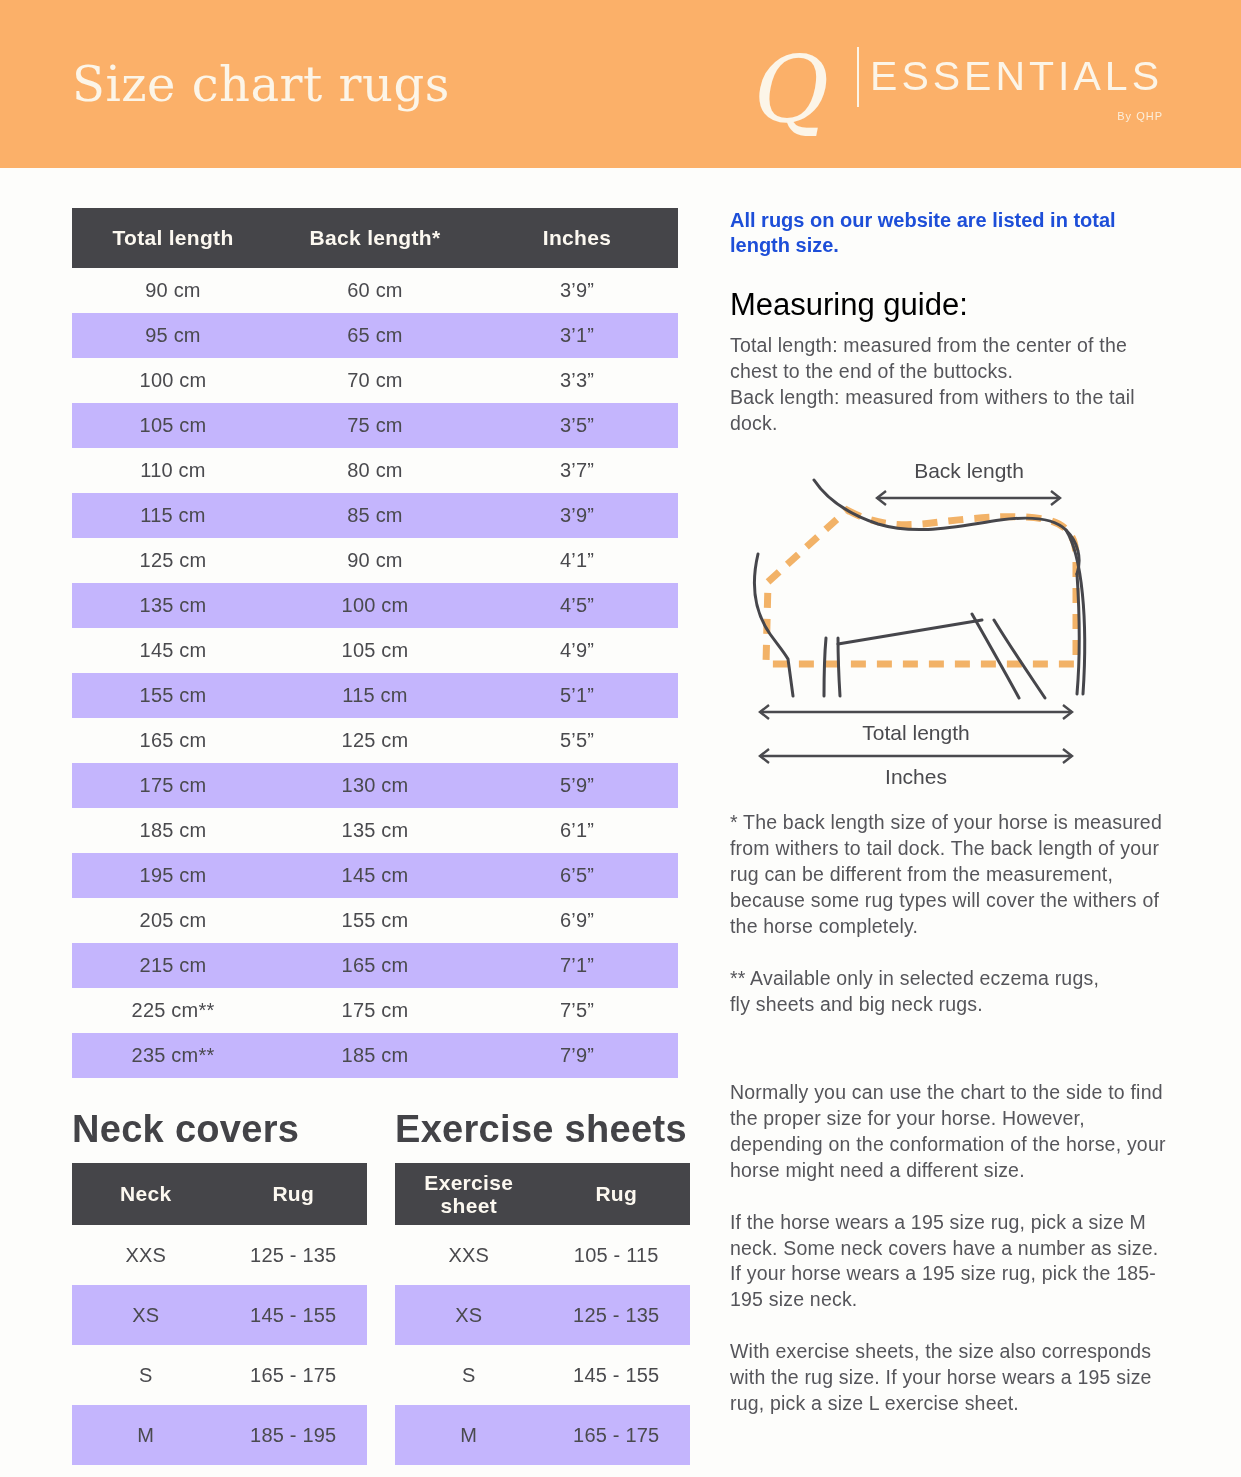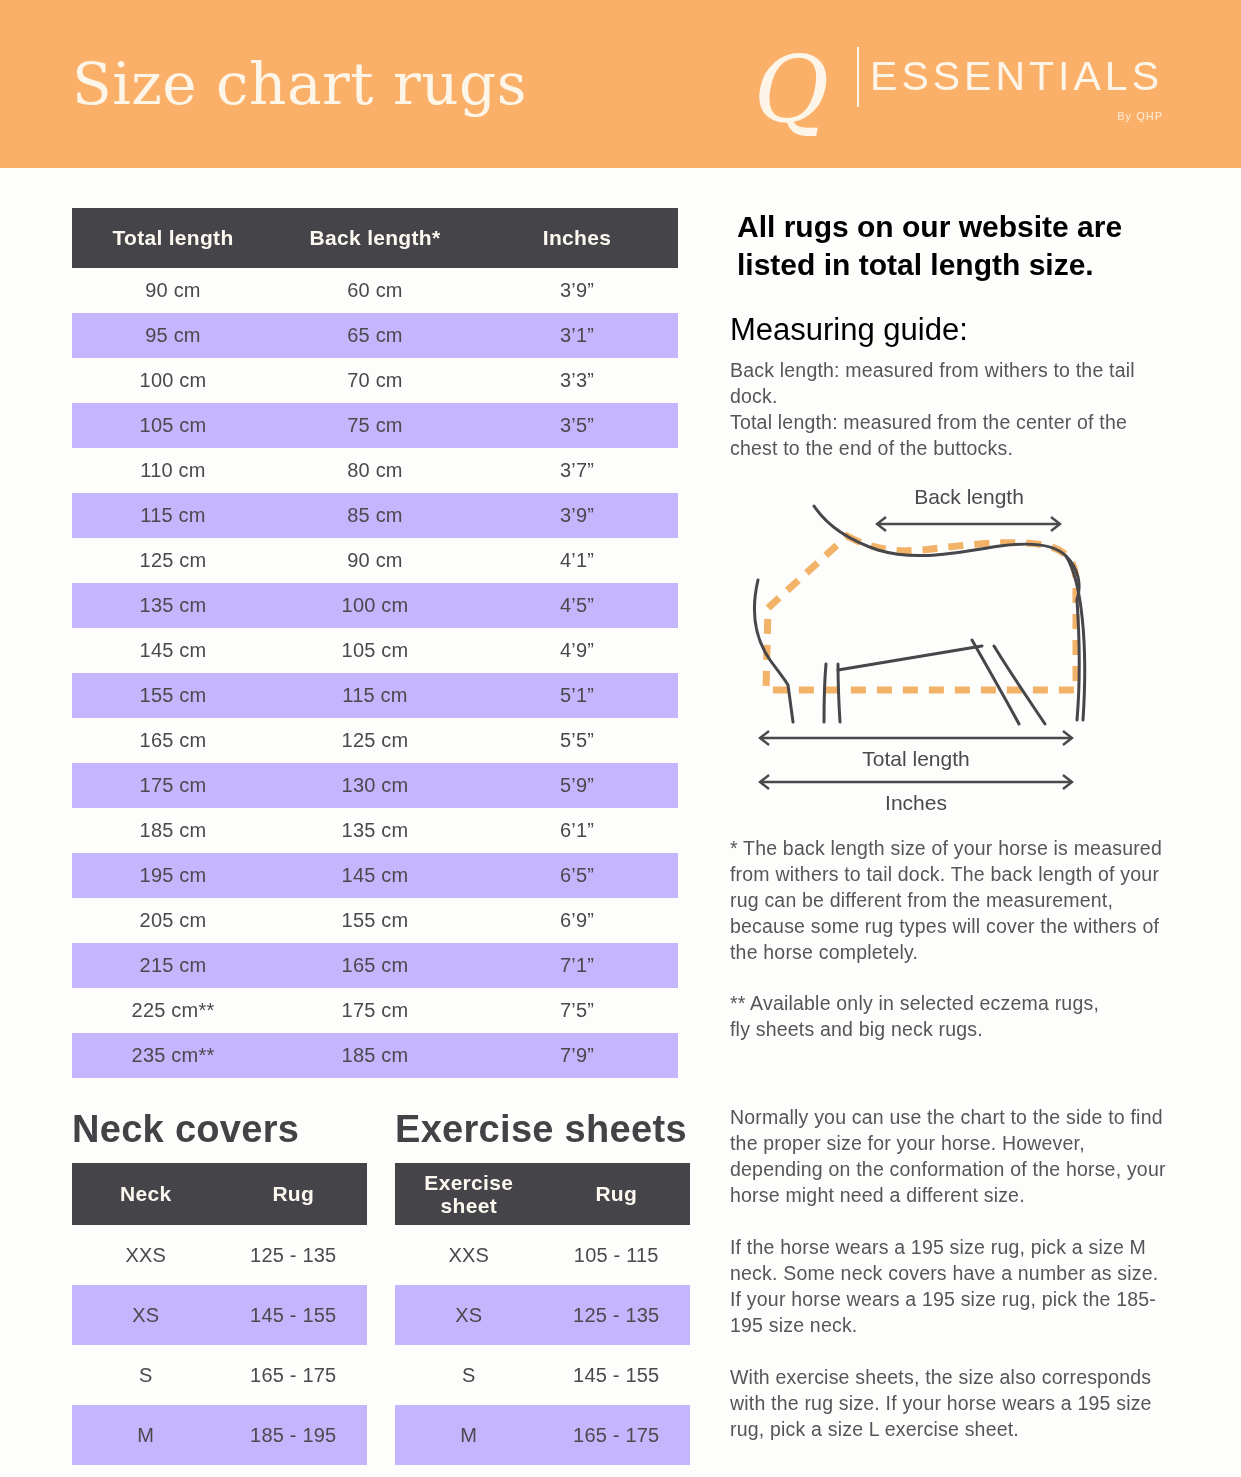--- a/index.html
+++ b/index.html
@@ -9,21 +9,21 @@
     background:#FDFDFB; font-family:"Liberation Sans","DejaVu Sans",sans-serif; color:#4A4A4E;
   }
 
   
   .banner {
     height:168px; background:#FBB069; display:flex; align-items:center;
     justify-content:space-between; padding:0 78px 0 72px;
   }
   .title {
     font-family:"DejaVu Serif","Liberation Serif",serif; font-weight:400;
-    font-size:58px; line-height:1; color:#FCF5E8; margin:0; letter-spacing:.5px;
+    font-size:48px; line-height:1; color:#FCF5E8; margin:0; letter-spacing:.5px;
   }
   .logo { display:flex; align-items:flex-start; color:#FCF5E8; }
   .logo-q {
     font-family:"DejaVu Serif","Liberation Serif",serif; font-style:italic;
     font-size:92px; line-height:.8; transform:translateY(6px);
   }
   .logo-right { display:flex; flex-direction:column; align-items:flex-end; margin-left:8px; }
   .logo-row { display:flex; align-items:center;padding-left:20px; }
   .logo-bar { width:2px; height:60px; background:#FCF5E8; margin-right:11px; }
   .logo-name { font-size:41px; font-weight:400; letter-spacing:4px; line-height:1; }
@@ -44,21 +44,21 @@
   .main-table .thead { height:60px; }
   .main-table .tr { height:45px; }
 
   .small-row { display:flex; gap:28px; width:618px; margin-top:30px; }
   .small-section { flex:1; }
   .small-heading { font-size:38px; font-weight:bold; color:#434347; margin:0 0 12px 0; letter-spacing:.3px; }
   .small-table .thead { height:62px; }
   .small-table .tr { height:60px; }
 
   
-  .intro-heading { color:#000000; font-size:30px; font-weight:bold; line-height:1.27; margin:0 0 28px 7px; }
+  .intro-heading { color:#1d4ed8; font-size:20px; font-weight:bold; line-height:1.27; margin:0 0 28px 0; }
   .guide-heading { font-size:31px; font-weight:400; color:#000000; margin:0 0 10px 0; }
   .body-text { font-size:19.5px; line-height:1.33; color:#55555A; letter-spacing:.2px; }
   .diagram { margin:18px 0 2px 2px; display:block; }
   .footnote { margin-top:20px; }
   .footnote.pre { white-space:pre-line; margin-top:26px; }
   .bottom-text { margin-top:62px; }
   .bottom-text p { margin:0 0 26px 0; }
 </style>
 </head>
 <body>
@@ -259,22 +259,22 @@
 
       </div>
     </div>
 
     <div class="right-col">
 
       <p class="intro-heading">All rugs on our website are listed in total length size.</p>
 
       <h2 class="guide-heading">Measuring guide:</h2>
       <div class="body-text">
+        <div>Total length: measured from the center of the chest to the end of the buttocks.</div>
         <div>Back length: measured from withers to the tail dock.</div>
-        <div>Total length: measured from the center of the chest to the end of the buttocks.</div>
       </div>
 
       <svg class="diagram" width="400" height="336" viewBox="0 0 400 336">
 
         <g stroke="#4A4A4E" stroke-width="2.4" fill="none">
           <line x1="145" y1="44" x2="328" y2="44"></line>
           <polyline points="154,37 145,44 154,51"></polyline>
           <polyline points="319,37 328,44 319,51"></polyline>
         </g>
         <text x="237" y="24" text-anchor="middle" font-size="21" fill="#4A4A4E">Back length</text>

